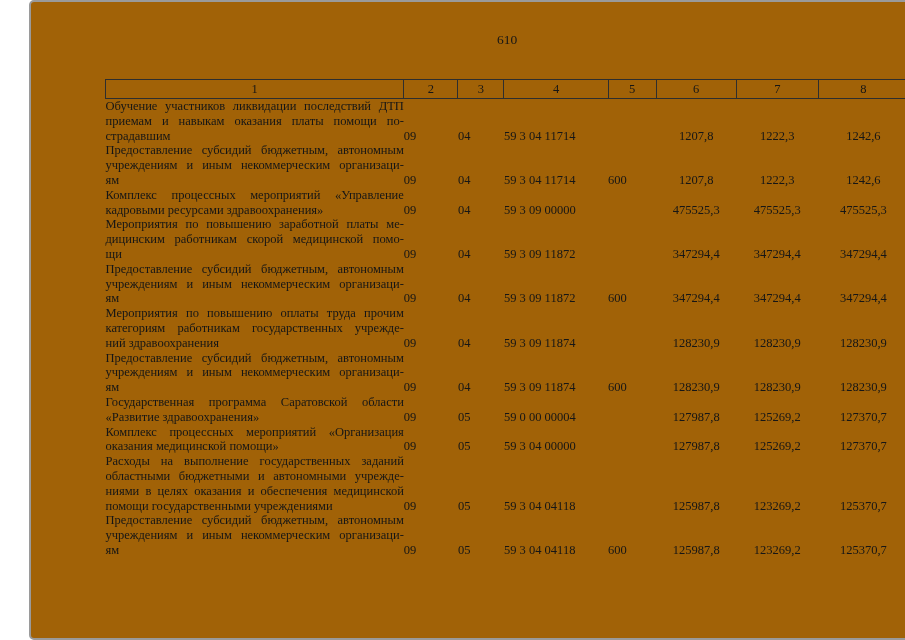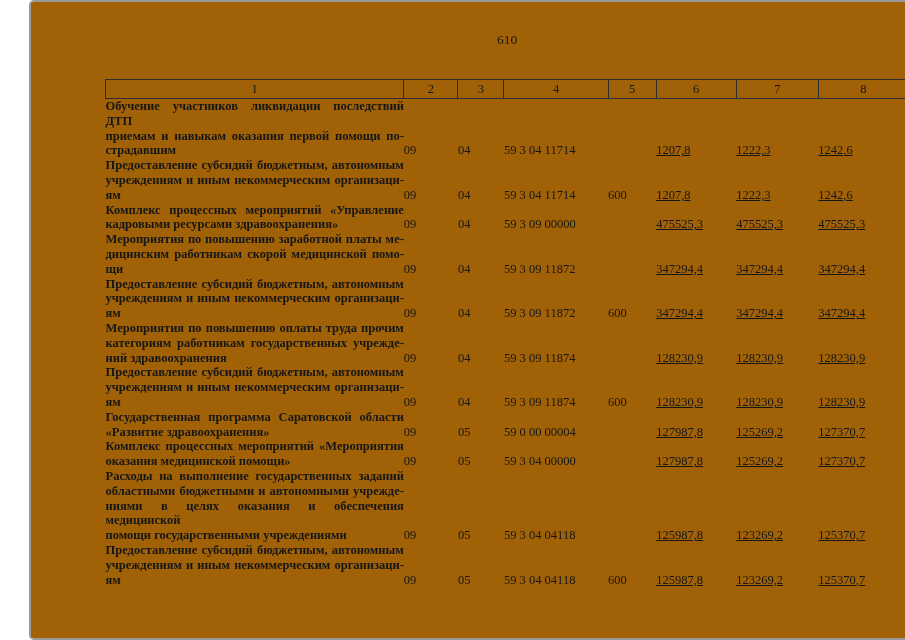--- a/index.html
+++ b/index.html
@@ -49,28 +49,27 @@
   }
   table.budget tbody td {
     vertical-align: bottom;
     padding: 0;
     line-height: 14.8px;
   }
   td.cell-name { padding-left: 7px; padding-right: 2px; }
   td.cell-name .nline {
     text-align: justify;
     text-align-last: justify;
-    font-weight: bold;
   }
   td.cell-name .nline.last {
     text-align: center;
     text-align-last: left;
   }
   td.cell-center { }
-  td.cell-amount { text-align: left; padding-right: 6px; text-decoration: underline; }
+  td.cell-amount { text-align: center; padding-right: 6px; }
 </style>
 </head>
 <body>
 
 <div class="page">
   <div class="page-number">610</div>
 
   <table class="budget">
     <colgroup>
       <col style="width:298px">
@@ -91,21 +90,21 @@
         <th>5</th>
         <th>6</th>
         <th>7</th>
         <th>8</th>
       </tr>
     </thead>
     <tbody>
         <tr>
           <td class="cell-name">
             <div class="nline">Обучение участников ликвидации последствий ДТП</div>
-            <div class="nline">приемам и навыкам оказания первой помощи по-</div>
+            <div class="nline">приемам и навыкам оказания платы помощи по-</div>
             <div class="nline last">страдавшим</div>
           </td>
           <td class="cell-center">09</td>
           <td class="cell-center">04</td>
           <td class="cell-center">59 3 04 11714</td>
           <td class="cell-center"></td>
           <td class="cell-amount">1207,8</td>
           <td class="cell-amount">1222,3</td>
           <td class="cell-amount">1242,6</td>
         </tr>
@@ -200,21 +199,21 @@
           <td class="cell-center">09</td>
           <td class="cell-center">05</td>
           <td class="cell-center">59 0 00 00004</td>
           <td class="cell-center"></td>
           <td class="cell-amount">127987,8</td>
           <td class="cell-amount">125269,2</td>
           <td class="cell-amount">127370,7</td>
         </tr>
         <tr>
           <td class="cell-name">
-            <div class="nline">Комплекс процессных мероприятий «Мероприятия</div>
+            <div class="nline">Комплекс процессных мероприятий «Организация</div>
             <div class="nline last">оказания медицинской помощи»</div>
           </td>
           <td class="cell-center">09</td>
           <td class="cell-center">05</td>
           <td class="cell-center">59 3 04 00000</td>
           <td class="cell-center"></td>
           <td class="cell-amount">127987,8</td>
           <td class="cell-amount">125269,2</td>
           <td class="cell-amount">127370,7</td>
         </tr>

